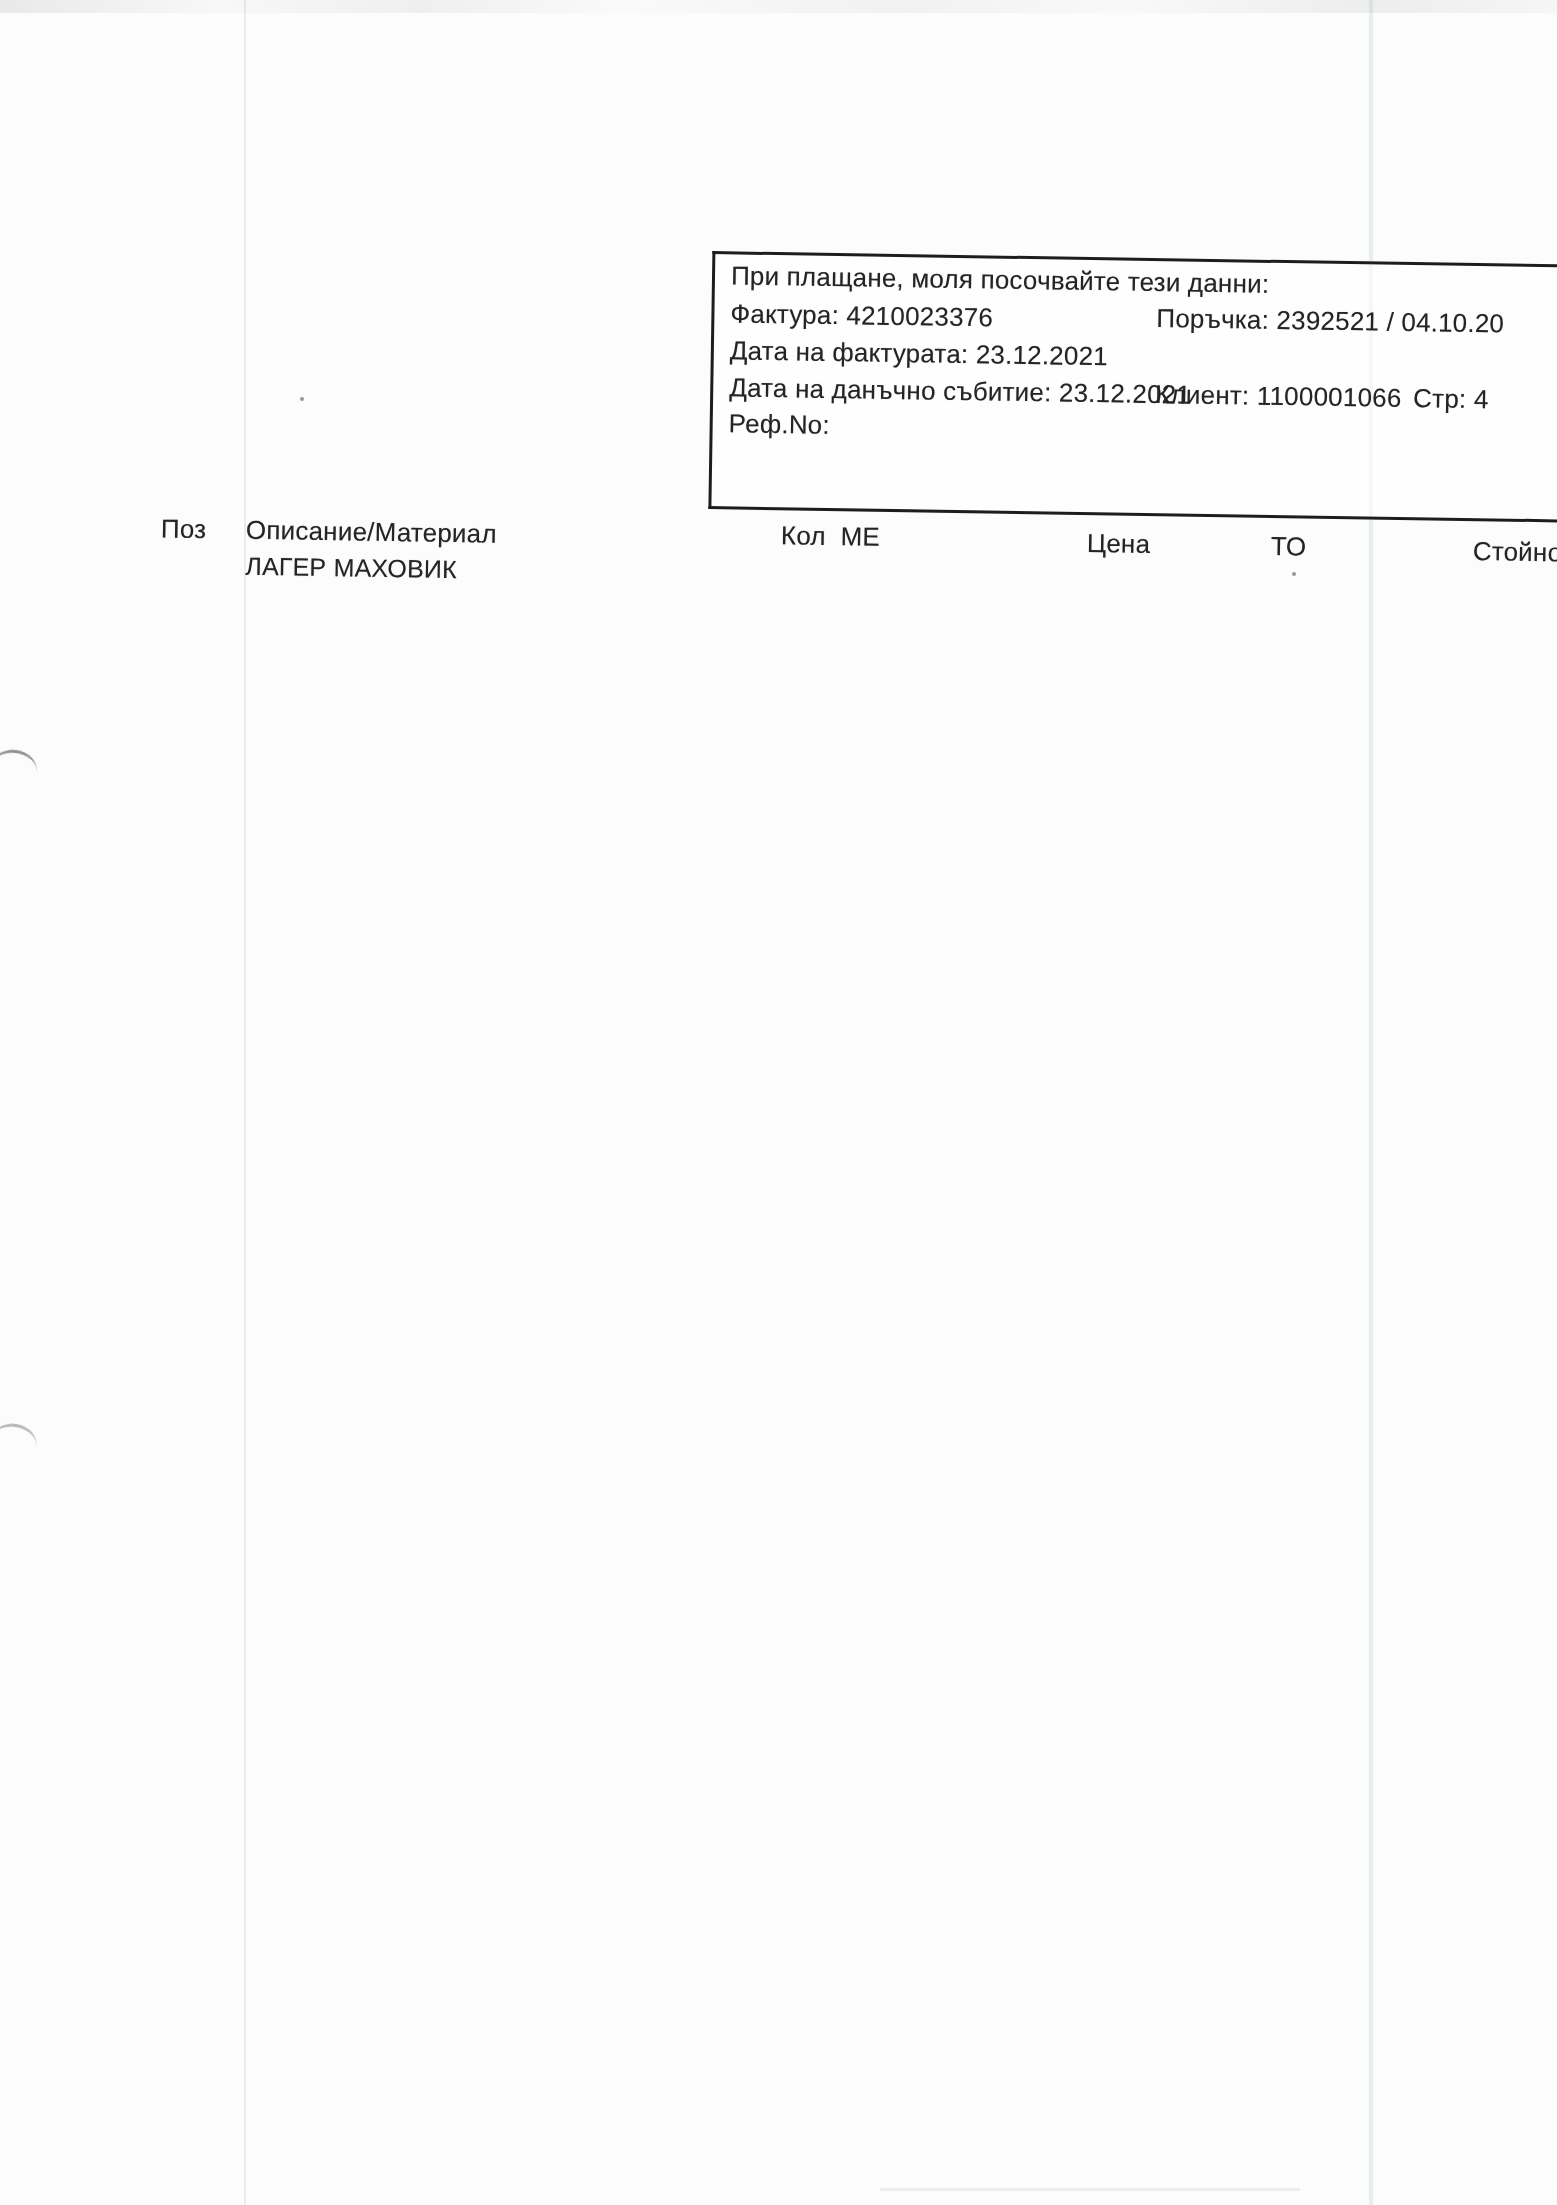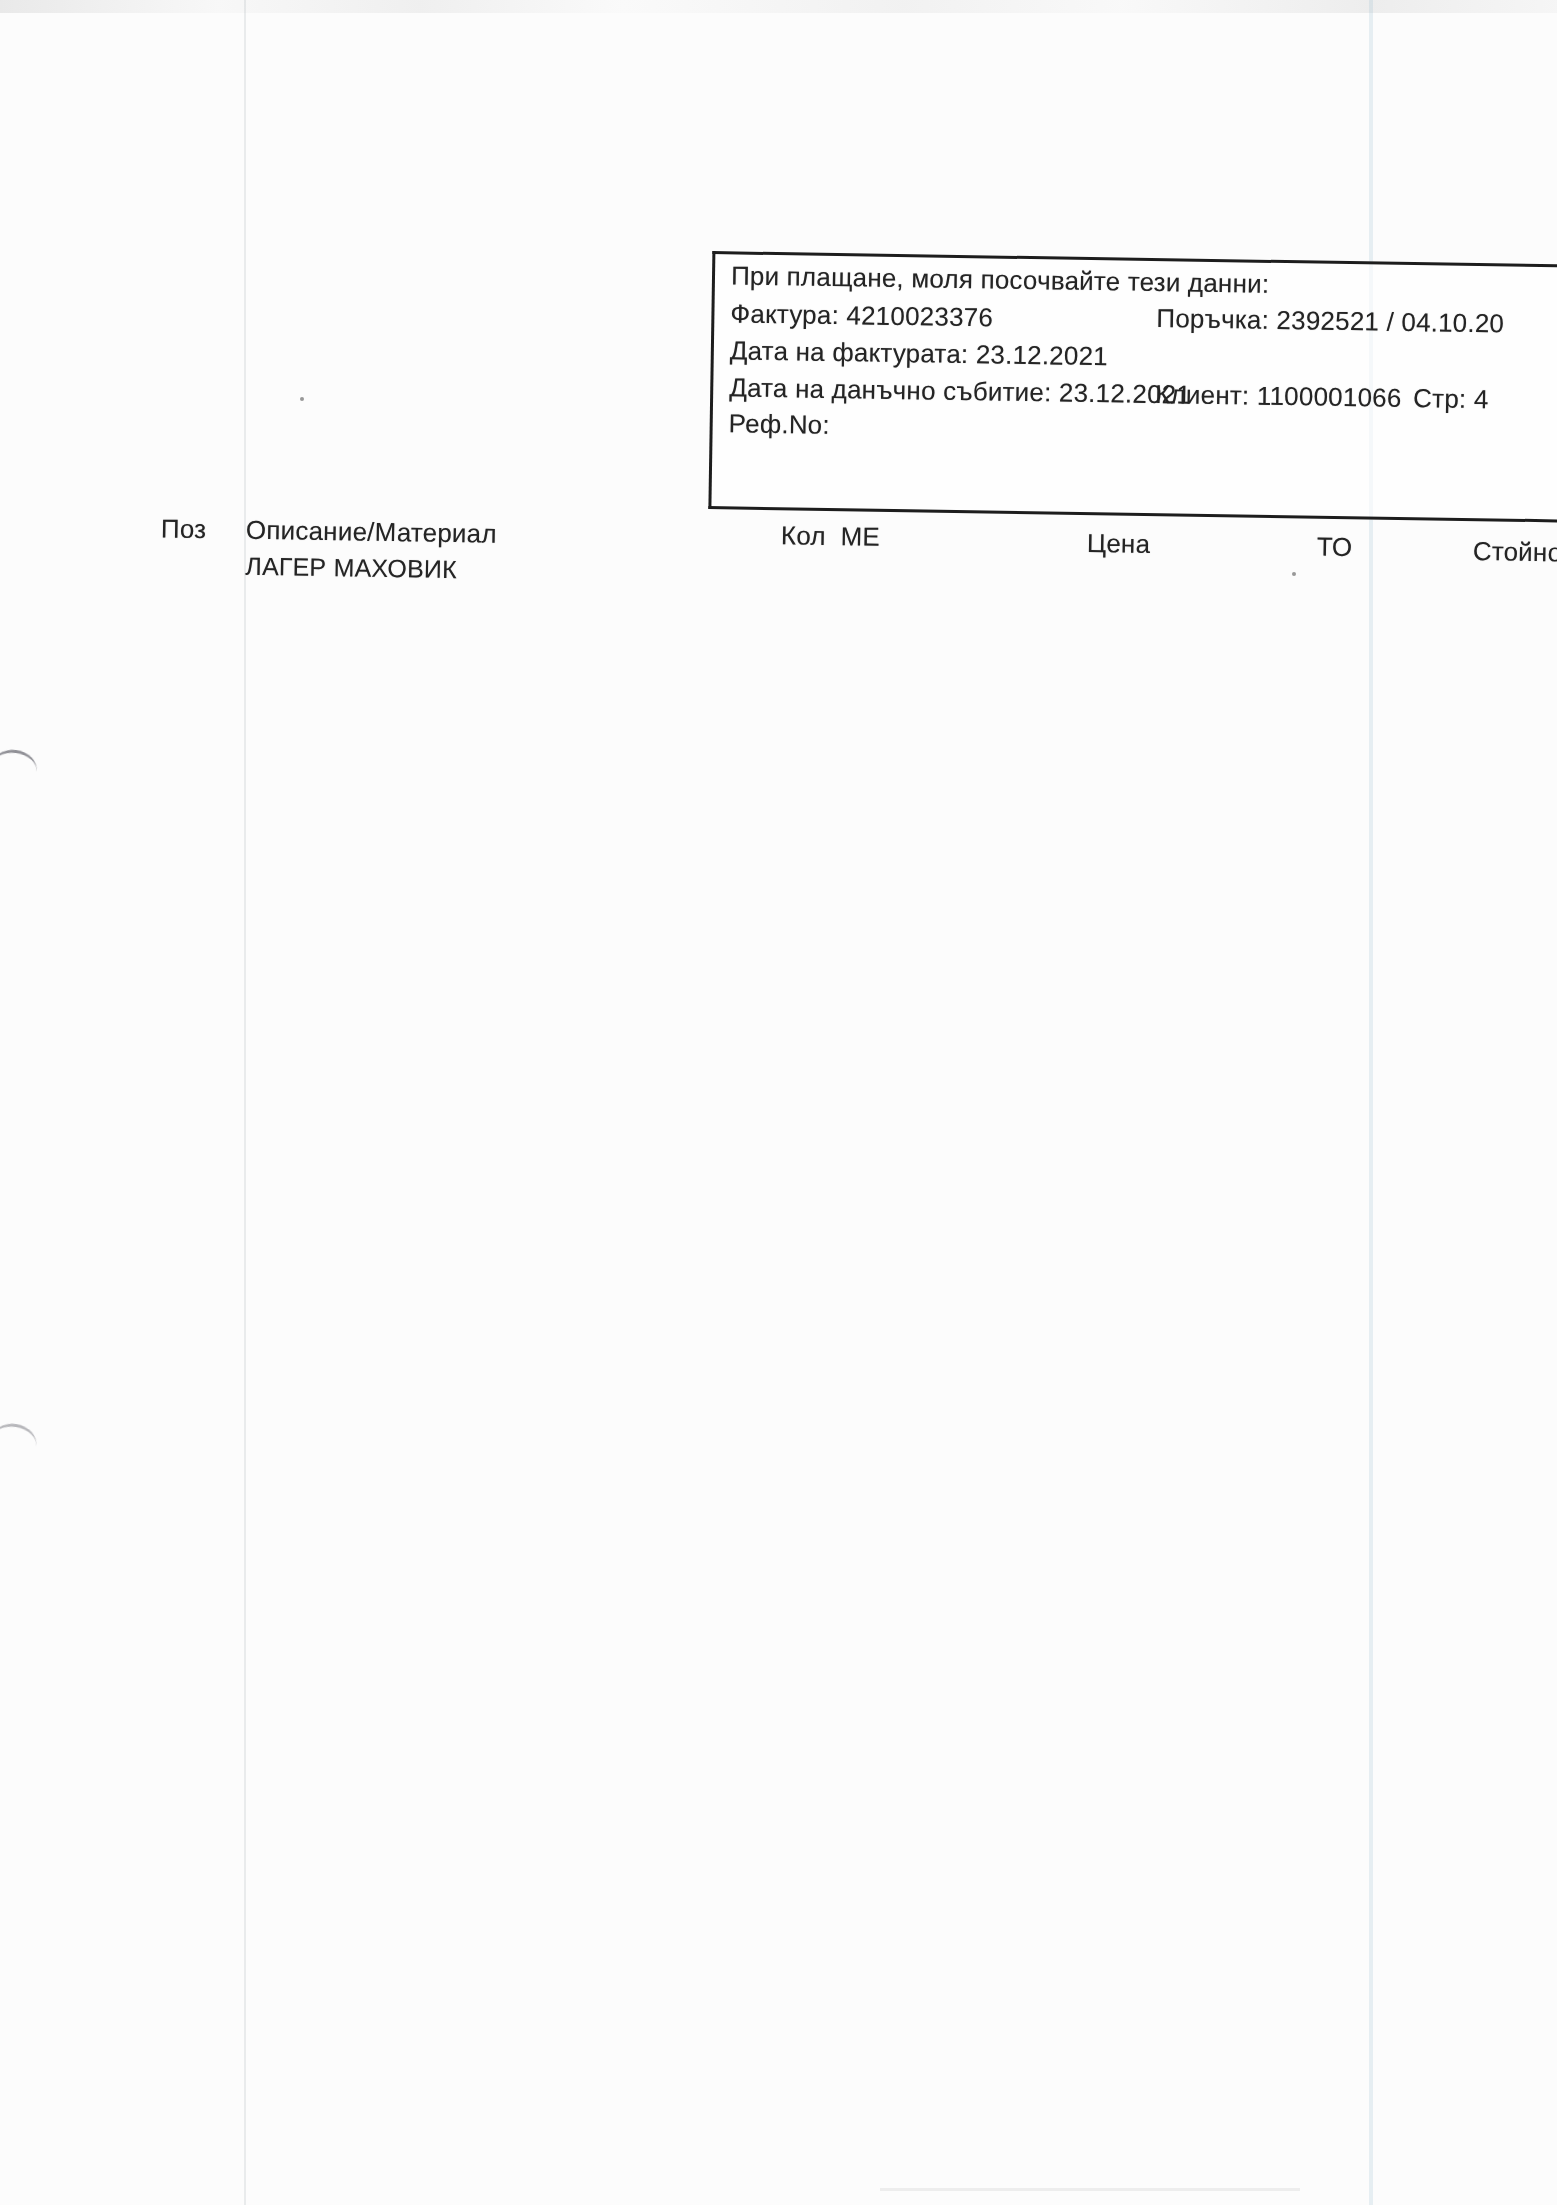--- a/index.html
+++ b/index.html
@@ -70,21 +70,21 @@
       <div class="abs t" style="left:442px; top:118px;"><span>Клиент:</span> <span>1100001066</span></div>
       <div class="abs t" style="left:700px; top:118px;"><span>Стр:</span> <span>4</span></div>
       <div class="abs t" style="left:16px; top:154px;">Реф.No:</div>
     </div>
 
     <div>
       <div class="abs t hdr" style="left:152px; top:511px;">Поз</div>
       <div class="abs t hdr" style="left:237px; top:511px;">Описание/Материал</div>
       <div class="abs t hdr" style="left:772px; top:508px;">Кол  МЕ</div>
       <div class="abs t hdr" style="left:1078px; top:511px;">Цена</div>
-      <div class="abs t hdr" style="left:1308px; top:511px;">ТО</div>
+      <div class="abs t hdr" style="left:1262px; top:511px;">ТО</div>
       <div class="abs t hdr" style="left:1464px; top:513px;">Стойност</div>
     </div>
 
     <div class="abs t" style="left:237px; top:548px;">ЛАГЕР МАХОВИК</div>
 
     <div id="items-layer">
         <div class="abs t section-title" style="left: 160px; top: 632px;"></div>
         <div>
           <div class="abs t" style="left: 152px; top: 664px;"></div>
           <div class="abs t" style="left: 237px; top: 664px;"></div>

